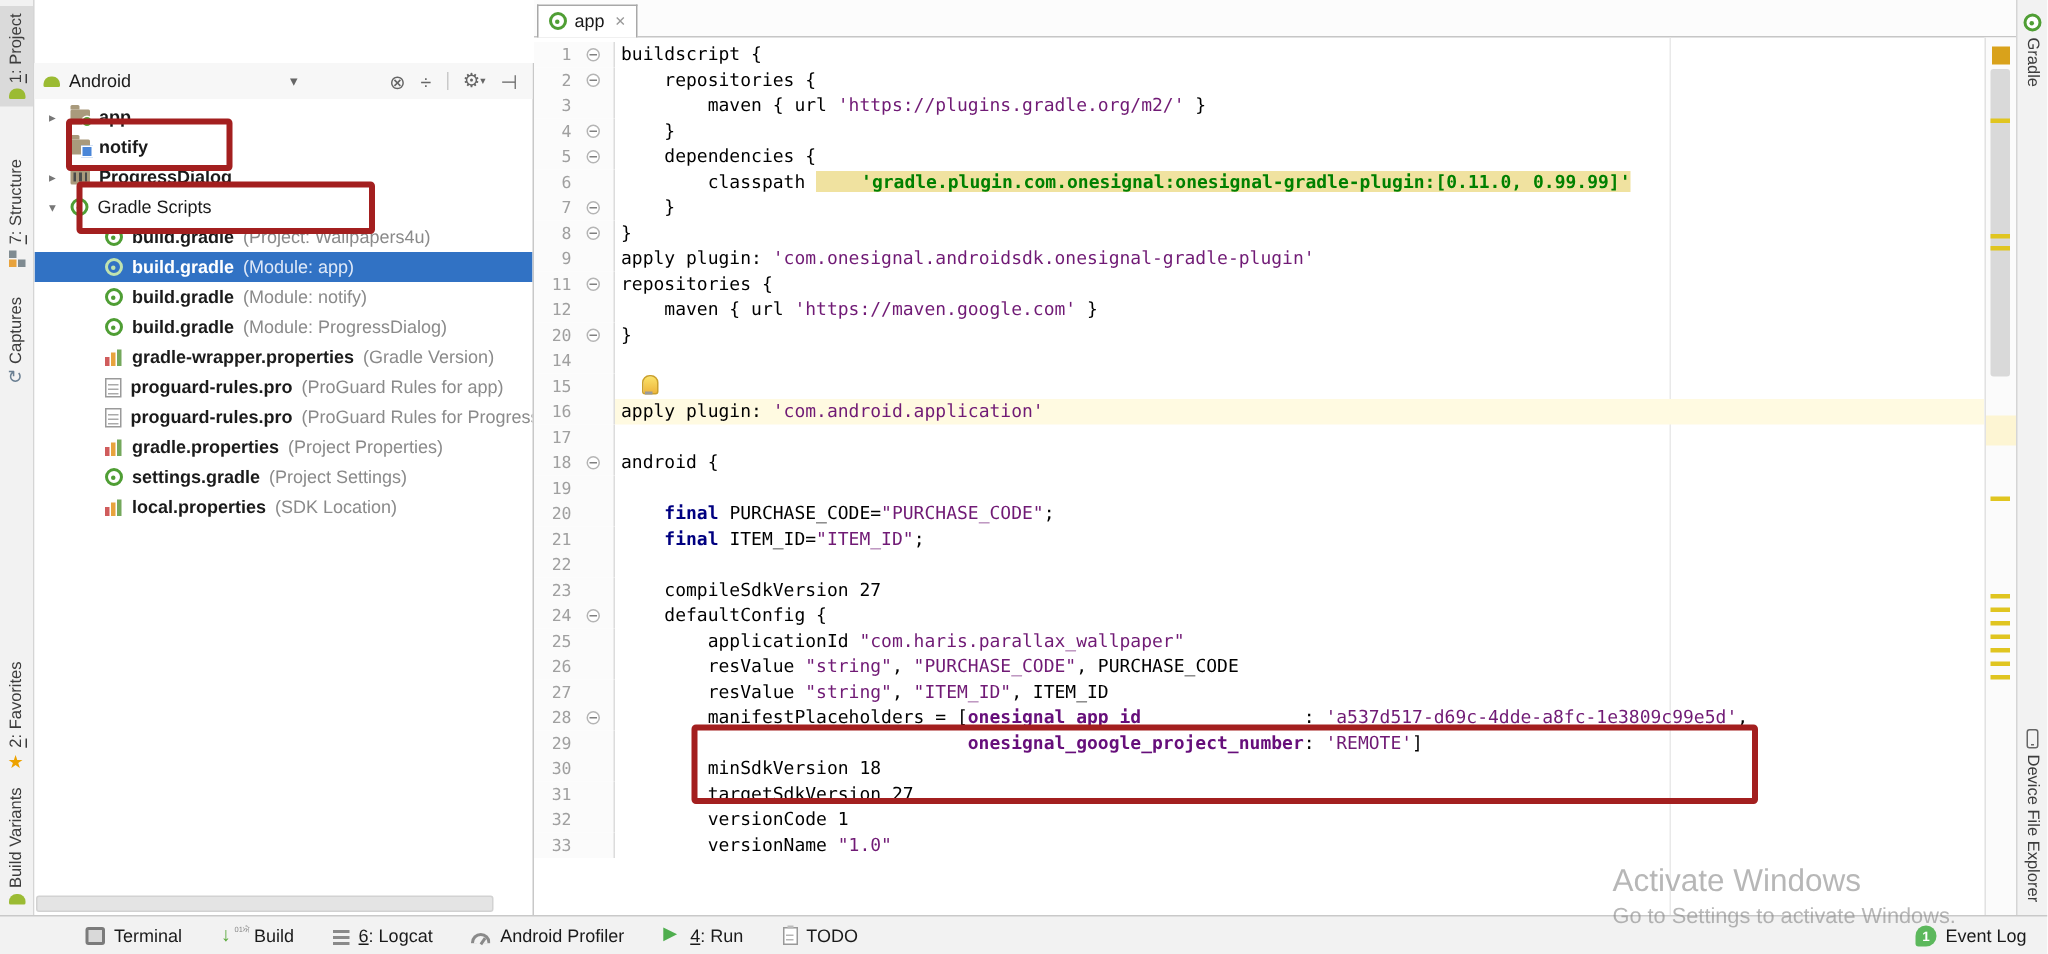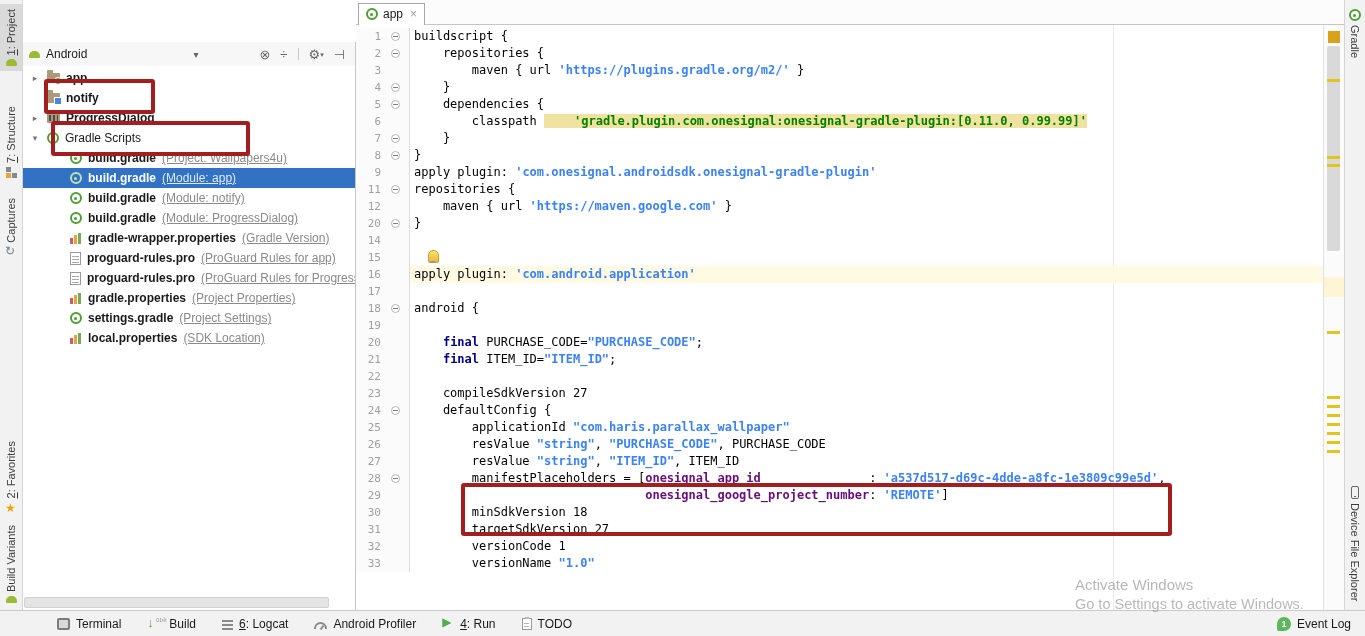--- a/index.html
+++ b/index.html
@@ -62,21 +62,21 @@
   .pp-header{height:24px;flex:none;display:flex;align-items:center;gap:6px;padding:0 6px;font-size:12px;background:#f7f7f7;}
   .pp-sel{cursor:default;}
   .chev-dn{margin-left:100px;color:#666;font-size:10px;}
   .pp-tools{margin-left:auto;display:flex;align-items:center;gap:10px;margin-right:4px;}
   .sep{width:1px;height:12px;background:#c9c9c9;display:inline-block;}
   #tree{flex:1;padding-top:2px;font-size:12px;overflow:hidden;}
   .trow{height:20px;display:flex;align-items:center;gap:6px;padding-left:6px;white-space:nowrap;overflow:hidden;cursor:default;}
   .trow.child{padding-left:47px;}
   .trow .chev{width:12px;flex:none;color:#777;font-size:9px;text-align:center;}
   .trow .lbl.b{font-weight:bold;}
-  .trow .det{color:#8a8a8a;text-decoration:underline;}
+  .trow .det{color:#8a8a8a;}
   .trow.sel{background:#3172c4;color:#fff;}
   .trow.sel .det{color:#dfe9f8;}
   .trow.sel .ic-gradle{border-color:#bfe3b0;background:transparent;}
   .trow.sel .ic-gradle::before{background:#bfe3b0;}
   .pp-hscroll{position:absolute;left:1px;bottom:2px;width:303px;height:9px;background:#e4e4e4;border:1px solid #d2d2d2;border-radius:2px;}
 
   
   #editor{flex:1;min-width:0;display:flex;flex-direction:column;background:#fff;}
   .tabbar{height:24px;flex:none;display:flex;align-items:flex-end;background:#fcfcfc;border-bottom:1px solid #c6c6c6;}
   .tab{display:flex;align-items:center;gap:5px;font-size:12px;background:#fff;border:1px solid #a8a8a8;border-bottom:none;padding:3px 7px 4px 7px;margin-left:2px;position:relative;top:1px;}
@@ -85,42 +85,42 @@
   #code{flex:1;min-width:0;position:relative;padding-top:3px;overflow:hidden;}
   .margin-guide{position:absolute;left:757px;top:0;bottom:0;width:1px;background:#e9e9e9;}
   .cl{height:17px;line-height:17px;display:flex;position:relative;}
   .gut{width:53px;flex:none;display:flex;background:#fbfbfb;border-right:1px solid #dcdcdc;}
   .num{width:25px;text-align:right;color:#a0a0a0;font-size:11px;flex:none;}
   .foldcol{flex:1;display:flex;align-items:center;justify-content:center;}
   .fo{width:9px;height:9px;border:1px solid #b5b5b5;border-radius:50%;background:#fff;position:relative;box-sizing:border-box;}
   .fo::after{content:"";position:absolute;left:1px;right:1px;top:3px;height:1px;background:#808080;}
   .cbody{flex:1;white-space:pre;padding-left:4px;color:#000;}
   .cl.hl .cbody{background:#fffae1;}
-  .cs-s{color:#3b82f6;font-weight:bold;}
+  .cs-s{color:#701a75;font-weight:normal;}
   .cs-sh{color:#008000;font-weight:bold;background:#f0e2a0;padding-left:30px;}
   .cs-k{color:#000080;font-weight:bold;}
   .cs-f{color:#660e7a;font-weight:bold;}
   .bulb{display:inline-block;width:9px;height:11px;background:linear-gradient(#fbe26a,#eeb63c);border:1px solid #caa02c;border-radius:5px 5px 2px 2px;vertical-align:-2px;position:relative;}
   .bulb::after{content:"";position:absolute;left:1px;bottom:-1px;width:5px;height:2px;background:#9a9a9a;}
   #markerbar{width:20px;flex:none;border-left:1px solid #e2e2e2;position:relative;background:#fbfbfb;}
   .mk-square{position:absolute;left:4px;width:12px;height:12px;}
   .mk-thumb{position:absolute;left:3px;width:13px;background:#d9d9d9;border-radius:2px;}
   .mk-pale{position:absolute;left:0;width:20px;background:#fdf5d3;}
   .mk{position:absolute;left:3px;width:13px;height:3px;}
 
   
   #statusbar{position:absolute;left:0;right:0;bottom:0;height:25px;background:#f2f2f2;border-top:1px solid #c9c9c9;display:flex;align-items:center;font-size:12px;z-index:1;}
   #sb-left{display:flex;align-items:center;gap:26px;margin-left:42px;padding-left:15px;}
   #sb-right{display:flex;align-items:center;gap:7px;margin-left:auto;margin-right:14px;}
   .sb-item{display:flex;align-items:center;gap:6px;cursor:default;}
 
   
   .redbox{position:absolute;border:4px solid #a31f1f;border-radius:3px;z-index:50;pointer-events:none;}
   .wm{position:absolute;left:1075px;top:576px;color:#7d7d7d;opacity:.55;z-index:5;pointer-events:none;}
-  .wm1{font-size:15px;}
+  .wm1{font-size:21px;}
   .wm2{font-size:14.5px;margin-top:3px;}
 </style>
 </head>
 <body>
 
 <div id="root">
   <div id="main">
     <div id="lstripe" class="stripe">
         <div class="stripe-btn active">
           <span class="vtext"><span><u>1</u>: Project</span></span>

